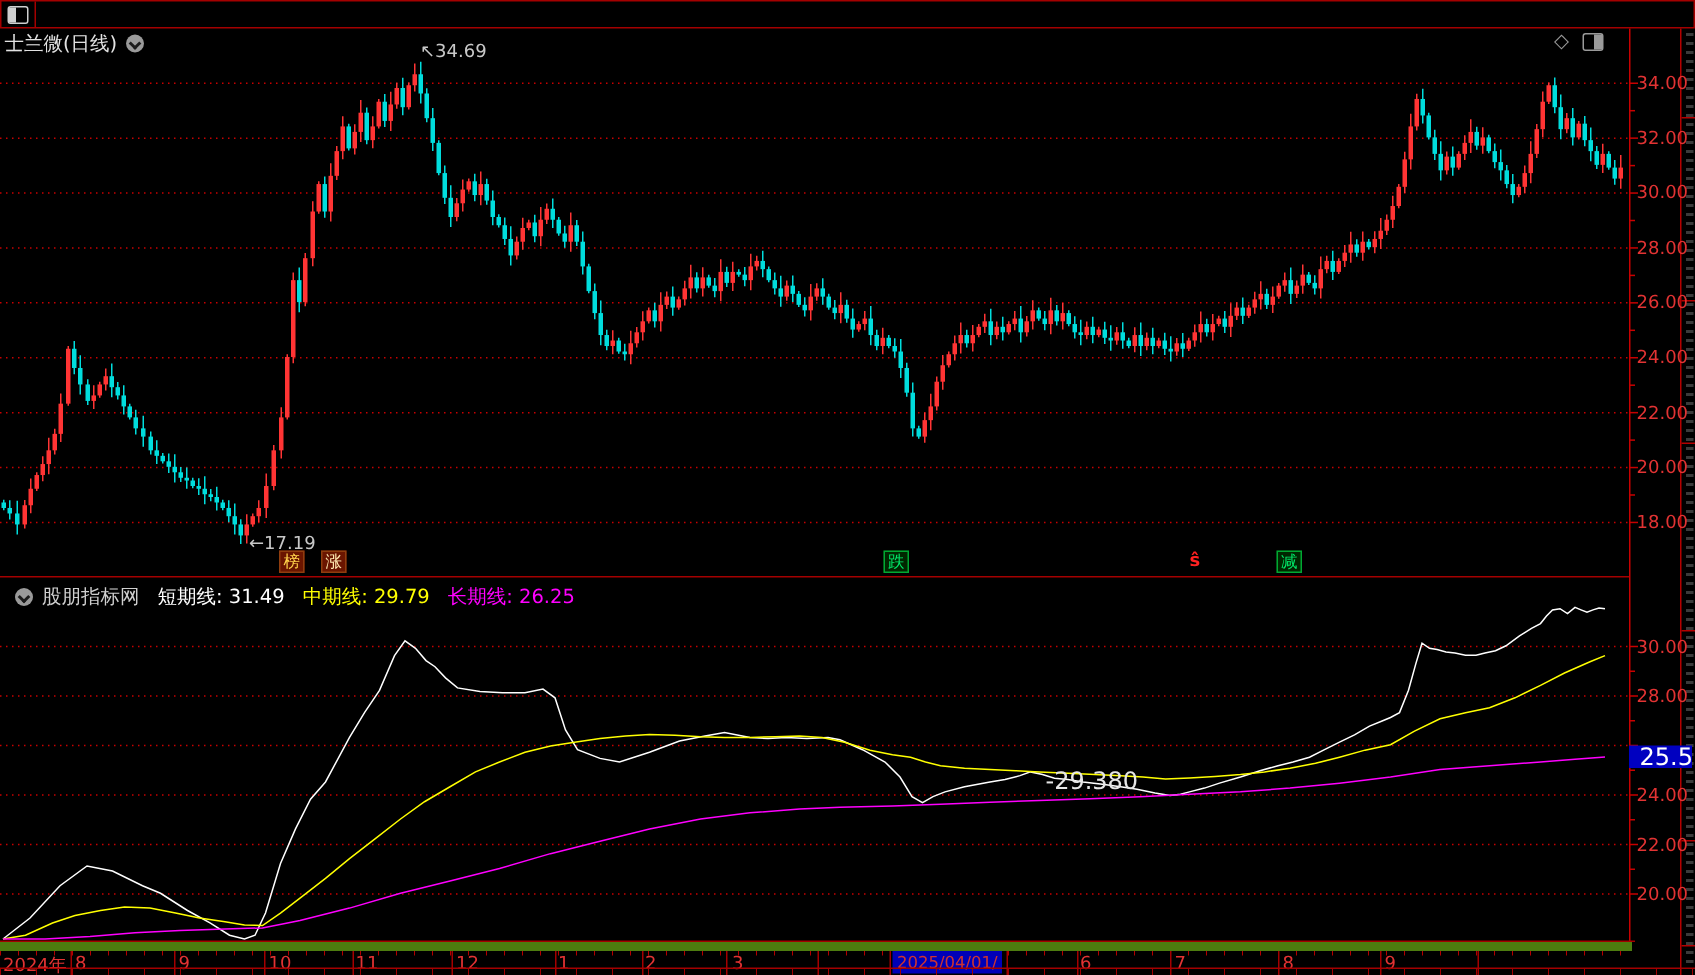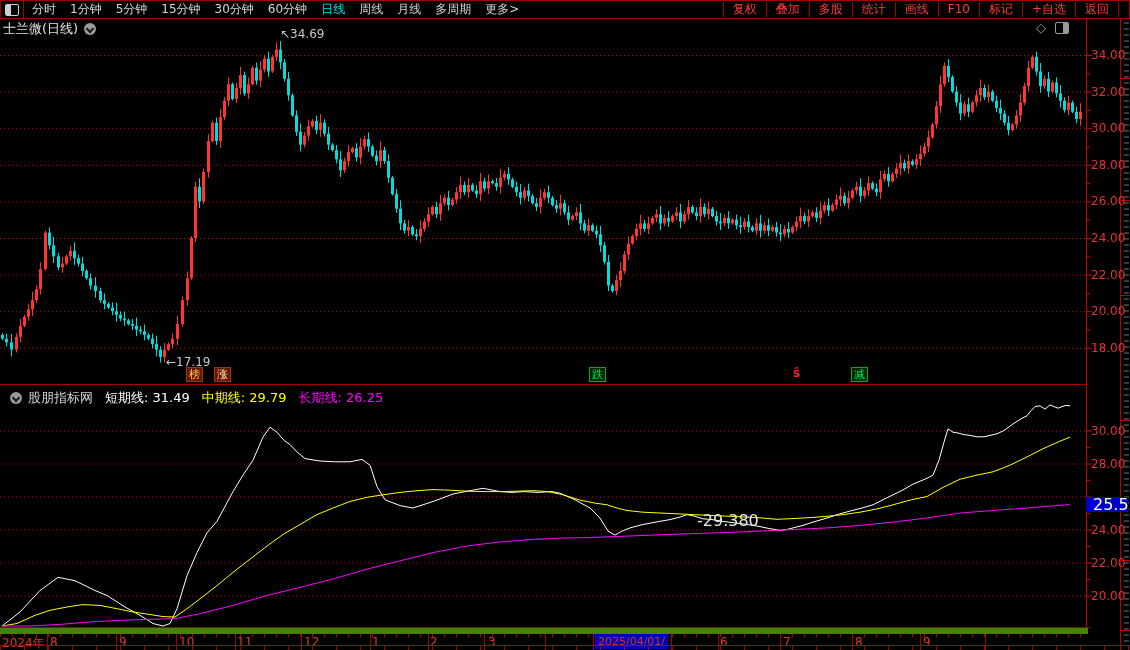--- a/index.html
+++ b/index.html
@@ -70,44 +70,20 @@
 </style>
 </head>
 <body>
 
 <div class="app">
 
   <div class="menubar">
     <div class="win-icon-wrap">
       <div class="win-icon"></div>
     </div>
-    <div class="menu-left">
-        <span class="mi">分时</span>
-        <span class="mi">1分钟</span>
-        <span class="mi">5分钟</span>
-        <span class="mi">15分钟</span>
-        <span class="mi">30分钟</span>
-        <span class="mi">60分钟</span>
-        <span class="mi active">日线</span>
-        <span class="mi">周线</span>
-        <span class="mi">月线</span>
-        <span class="mi">多周期</span>
-        <span class="mi">更多&gt;</span>
-      </div>
-    <div class="menu-right">
-        <span class="mi">复权</span>
-        <span class="mi">叠加</span>
-        <span class="mi">多股</span>
-        <span class="mi">统计</span>
-        <span class="mi">画线</span>
-        <span class="mi">F10</span>
-        <span class="mi">标记</span>
-        <span class="mi">+自选</span>
-        <span class="mi">返回</span>
-      </div>
   </div>
 
   <div class="title-row">
     <span class="title-text">士兰微(日线)</span>
     <span class="chev-circle"></span>
   </div>
 
   <div class="corner-icons">
     <span class="diamond">◇</span>
     <span class="panel-icon"></span>

